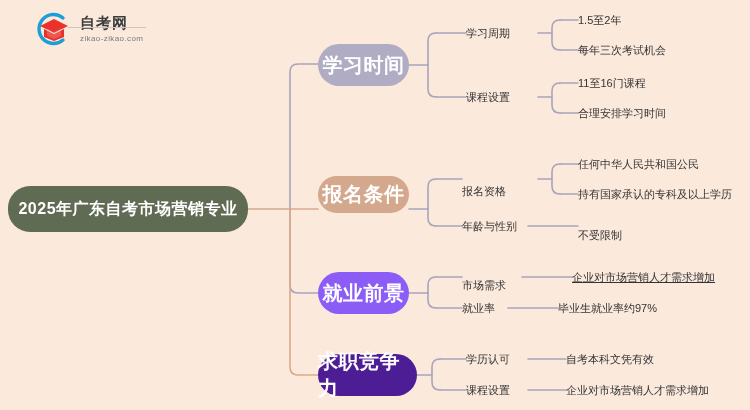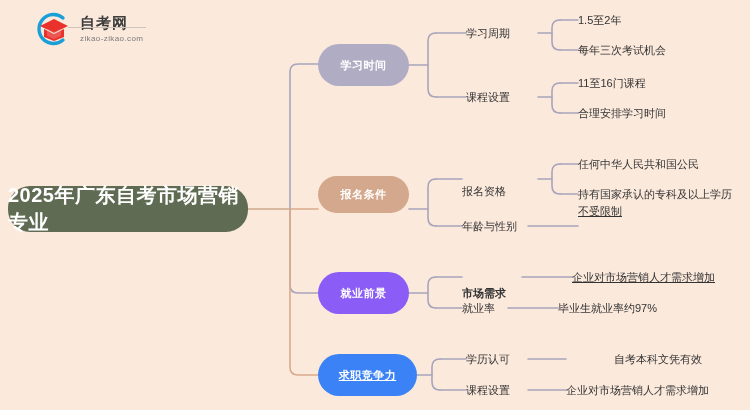--- a/index.html
+++ b/index.html
@@ -15,22 +15,22 @@
   .wm-mark{position:relative;width:42px;height:38px;flex:0 0 42px;}
   .wm-text{display:flex;flex-direction:column;justify-content:center;padding-left:2px;}
   .wm-name{font-size:15px;font-weight:bold;color:#3d3d3d;letter-spacing:1px;line-height:16px;}
   .wm-url{font-size:8px;color:#7a7a7a;letter-spacing:.4px;line-height:11px;margin-top:2px;}
   .wm-rule{position:absolute;left:68px;top:27px;width:78px;height:1px;background:#cfc4bb;}
 
   .node{
     position:absolute;display:flex;align-items:center;justify-content:center;
     border-radius:22px;color:#ffffff;font-weight:bold;box-sizing:border-box;
   }
-  .node.root{font-size:20px;letter-spacing:.5px;}
-  .node.branch{font-size:11px;letter-spacing:.5px;}
+  .node.root{font-size:16px;letter-spacing:.5px;text-align:right;}
+  .node.branch{font-size:20px;letter-spacing:.5px;}
 
   .label{
     position:absolute;display:flex;align-items:center;
     color:#2f2f2f;font-size:11px;white-space:nowrap;
   }
   .label.l2{color:#333333;}
   .label.l3{color:#333333;}
 </style>
 </head>
 <body>
@@ -115,24 +115,24 @@
     <div class="label l3" style="left: 578px; top: 11px; height: 18px;">1.5至2年</div>
     <div class="label l3" style="left: 578px; top: 41px; height: 18px;">每年三次考试机会</div>
     <div class="label l2" style="left: 466px; top: 88px; height: 18px;">课程设置</div>
     <div class="label l3" style="left: 578px; top: 74px; height: 18px; text-align: center;">11至16门课程</div>
     <div class="label l3" style="left: 578px; top: 104px; height: 18px; text-align: center;">合理安排学习时间</div>
     <div class="node branch" style="background: rgb(212, 168, 140); left: 318px; top: 176px; width: 91px; height: 37px;">报名条件</div>
     <div class="label l2" style="left: 462px; top: 182px; height: 18px;">报名资格</div>
     <div class="label l3" style="left: 578px; top: 155px; height: 18px;">任何中华人民共和国公民</div>
     <div class="label l3" style="left: 578px; top: 185px; height: 18px;">持有国家承认的专科及以上学历</div>
     <div class="label l2" style="left: 462px; top: 217px; height: 18px;">年龄与性别</div>
-    <div class="label l3" style="left: 578px; top: 202px; height: 18px; text-decoration: underline;">不受限制</div>
+    <div class="label l3" style="left: 578px; top: 226px; height: 18px;">不受限制</div>
     <div class="node branch" style="background: #8b5cf6; left: 318px; top: 272px; width: 91px; height: 42px;">就业前景</div>
-    <div class="label l2" style="left: 462px; top: 284px; height: 18px; font-weight: bold;">市场需求</div>
+    <div class="label l2" style="left: 462px; top: 276px; height: 18px;">市场需求</div>
     <div class="label l3" style="left: 572px; top: 268px; height: 18px; text-decoration: underline;">企业对市场营销人才需求增加</div>
     <div class="label l2" style="left: 462px; top: 299px; height: 18px;">就业率</div>
     <div class="label l3" style="left: 558px; top: 299px; height: 18px;">毕业生就业率约97%</div>
-    <div class="node branch" style="background: #3b82f6; left: 318px; top: 354px; width: 99px; height: 42px; text-decoration: underline;">求职竞争力</div>
+    <div class="node branch" style="background: #4c1d95; left: 318px; top: 354px; width: 99px; height: 42px;">求职竞争力</div>
     <div class="label l2" style="left: 466px; top: 350px; height: 18px;">学历认可</div>
-    <div class="label l3" style="left: 566px; top: 350px; height: 18px; margin-left: 48px;">自考本科文凭有效</div>
+    <div class="label l3" style="left: 566px; top: 350px; height: 18px;">自考本科文凭有效</div>
     <div class="label l2" style="left: 466px; top: 381px; height: 18px;">课程设置</div>
     <div class="label l3" style="left: 566px; top: 381px; height: 18px;">企业对市场营销人才需求增加</div>
   </div>
 
 </body></html>

